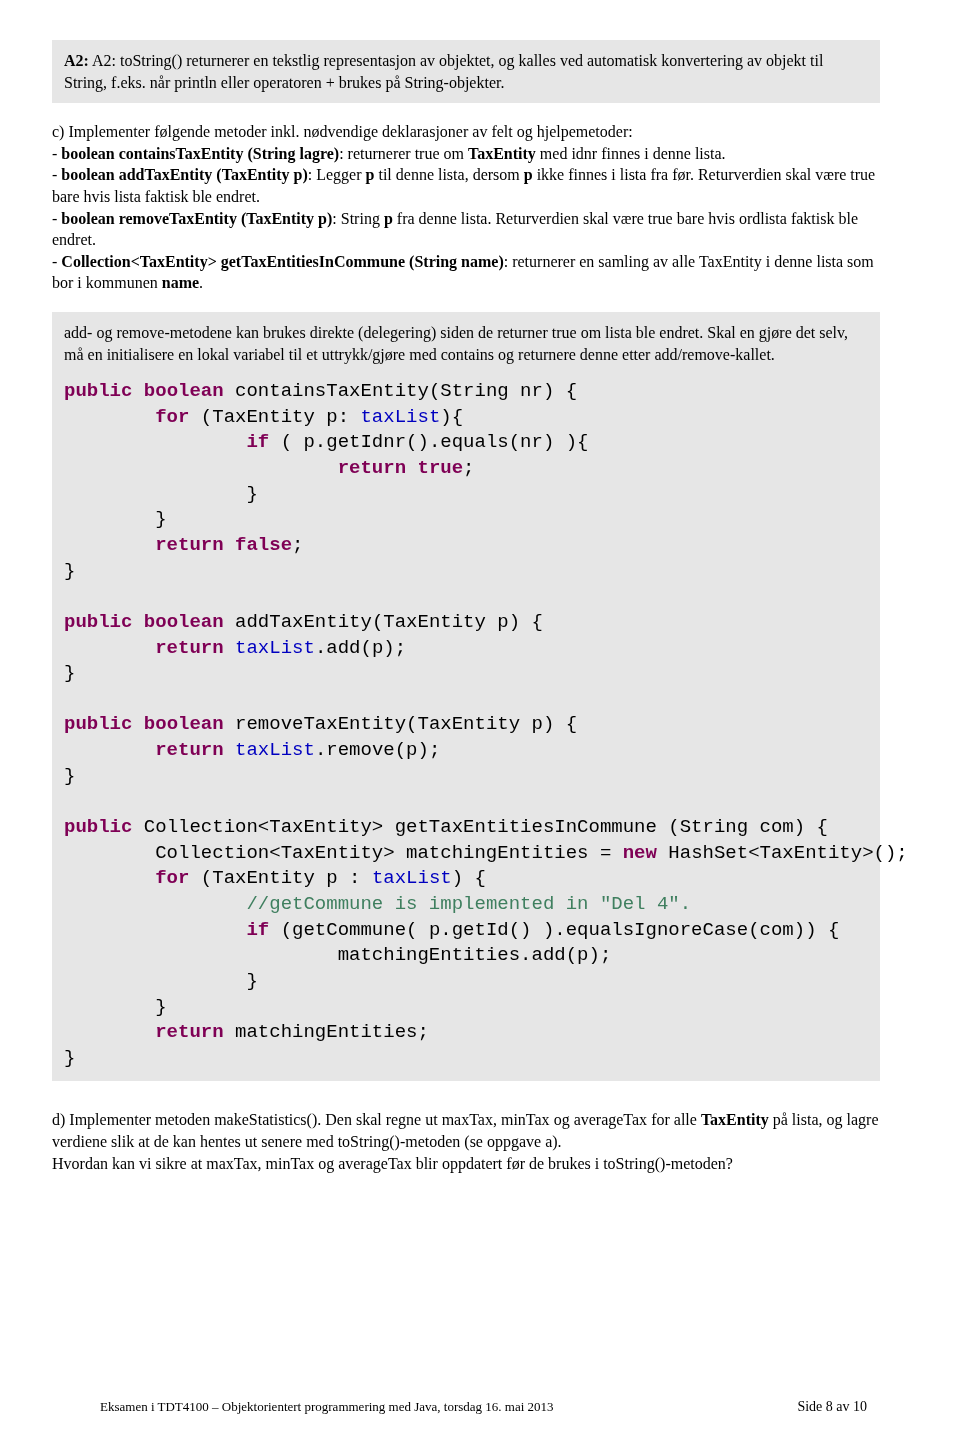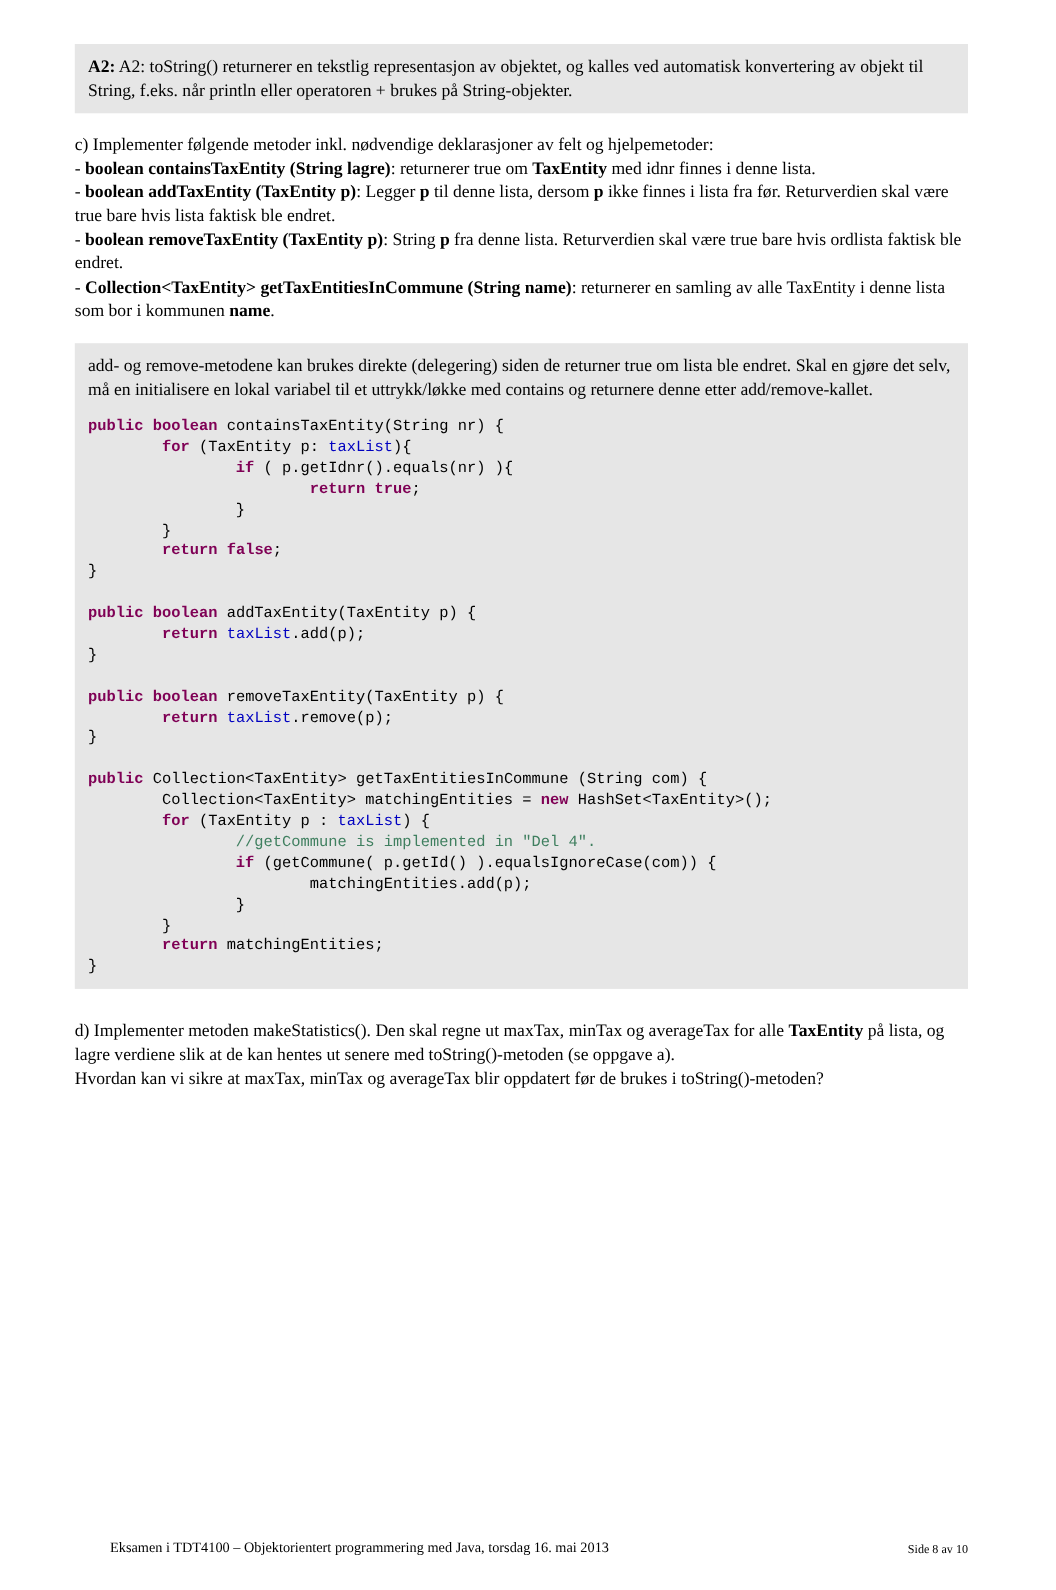--- a/index.html
+++ b/index.html
@@ -5,85 +5,85 @@
   body {
     margin: 0;
     padding: 0;
     background: #fff;
     font-family: "Times New Roman", Times, serif;
     font-size: 16px;
     color: #000;
     width: 960px;
   }
   .page {
-    padding: 40px 80px 40px 68px;
+    padding: 40px 80px 40px 52px;
     box-sizing: border-box;
     position: relative;
     min-height: 1445px;
     border-radius: 15px;
   }
   .box {
     background: #e6e6e6;
     padding: 10px 12px;
     margin-bottom: 18px;
     line-height: 1.35;
   }
   .box-code {
     background: #e6e6e6;
     padding: 10px 12px;
     margin-bottom: 28px;
     line-height: 1.35;
     font-size: 16px;
   }
   .pre {
     font-family: Consolas, "Courier New", monospace;
-    font-size: 14px;
+    font-size: 19px;
     white-space: pre;
     line-height: 1.35;
     margin-top: 14px;
   }
   .body-text {
     line-height: 1.35;
     margin-bottom: 18px;
   }
   .kw { color: #7f0055; font-weight: bold; }
   .fld { color: #0000c0; }
   .cmt { color: #3f7f5f; }
   .ul { }
   .footer {
     position: absolute;
     bottom: 30px;
     left: 100px;
-    right: 80px;
+    right: 93px;
     font-size: 13px;
     display: flex;
     justify-content: space-between;
     align-items: flex-end;
   }
-  .footer-right { font-size: 11px; }
+  .footer-right { font-size: 14px; }
 </style>
 </head>
 <body>
 
 <div class="page">
 
   <div class="box">
     <span><b>A2:</b> <span>A2: toString() returnerer en tekstlig representasjon av objektet, og kalles ved automatisk konvertering av objekt til String, f.eks. når println eller operatoren + brukes på String-objekter.</span></span>
   </div>
 
   <div class="body-text">
     <span>c) Implementer følgende metoder inkl. nødvendige deklarasjoner av felt og hjelpemetoder:</span><br>
     <span>- </span><b>boolean containsTaxEntity (String lagre)</b><span>: returnerer true om </span><b>TaxEntity</b><span> med </span><span class="ul">idnr</span><span> finnes i denne lista.</span><br>
     <span>- </span><b>boolean addTaxEntity (TaxEntity p)</b><span>: Legger </span><b>p</b><span> til denne lista, dersom </span><b>p</b><span> ikke finnes i lista fra før. Returverdien skal være true bare hvis lista faktisk ble endret.</span><br>
     <span>- </span><b>boolean removeTaxEntity (TaxEntity p)</b><span>: String </span><b>p</b><span> fra denne lista. Returverdien skal være true bare hvis ordlista faktisk ble endret.</span><br>
     <span>- </span><b>Collection&lt;TaxEntity&gt; getTaxEntitiesInCommune (String name)</b><span>: returnerer en samling av alle TaxEntity i denne lista som bor i kommunen </span><b>name</b><span>.</span>
   </div>
 
   <div class="box-code">
-    <div>add- og remove-metodene kan brukes direkte (delegering) siden de returner true om lista ble endret. Skal en gjøre det selv, må en initialisere en lokal variabel til et uttrykk/løkke med contains og returnere denne etter add/remove-kallet.</div>
+    <div>add- og remove-metodene kan brukes direkte (delegering) siden de returner true om lista ble endret. Skal en gjøre det selv, må en initialisere en lokal variabel til et uttrykk/gjøre med contains og returnere denne etter add/remove-kallet.</div>
     <div class="pre"><span class="kw">public</span><span> </span><span class="kw">boolean</span><span> containsTaxEntity(String nr) {</span>
 <span>        </span><span class="kw">for</span><span> (TaxEntity p: </span><span class="fld">taxList</span><span>){</span>
 <span>                </span><span class="kw">if</span><span> ( p.getIdnr().equals(nr) ){</span>
 <span>                        </span><span class="kw">return</span><span> </span><span class="kw">true</span><span>;</span>
 <span>                }</span>
 <span>        }</span>
 <span>        </span><span class="kw">return</span><span> </span><span class="kw">false</span><span>;</span>
 <span>}</span>
 
 <span class="kw">public</span><span> </span><span class="kw">boolean</span><span> addTaxEntity(TaxEntity p) {</span>

